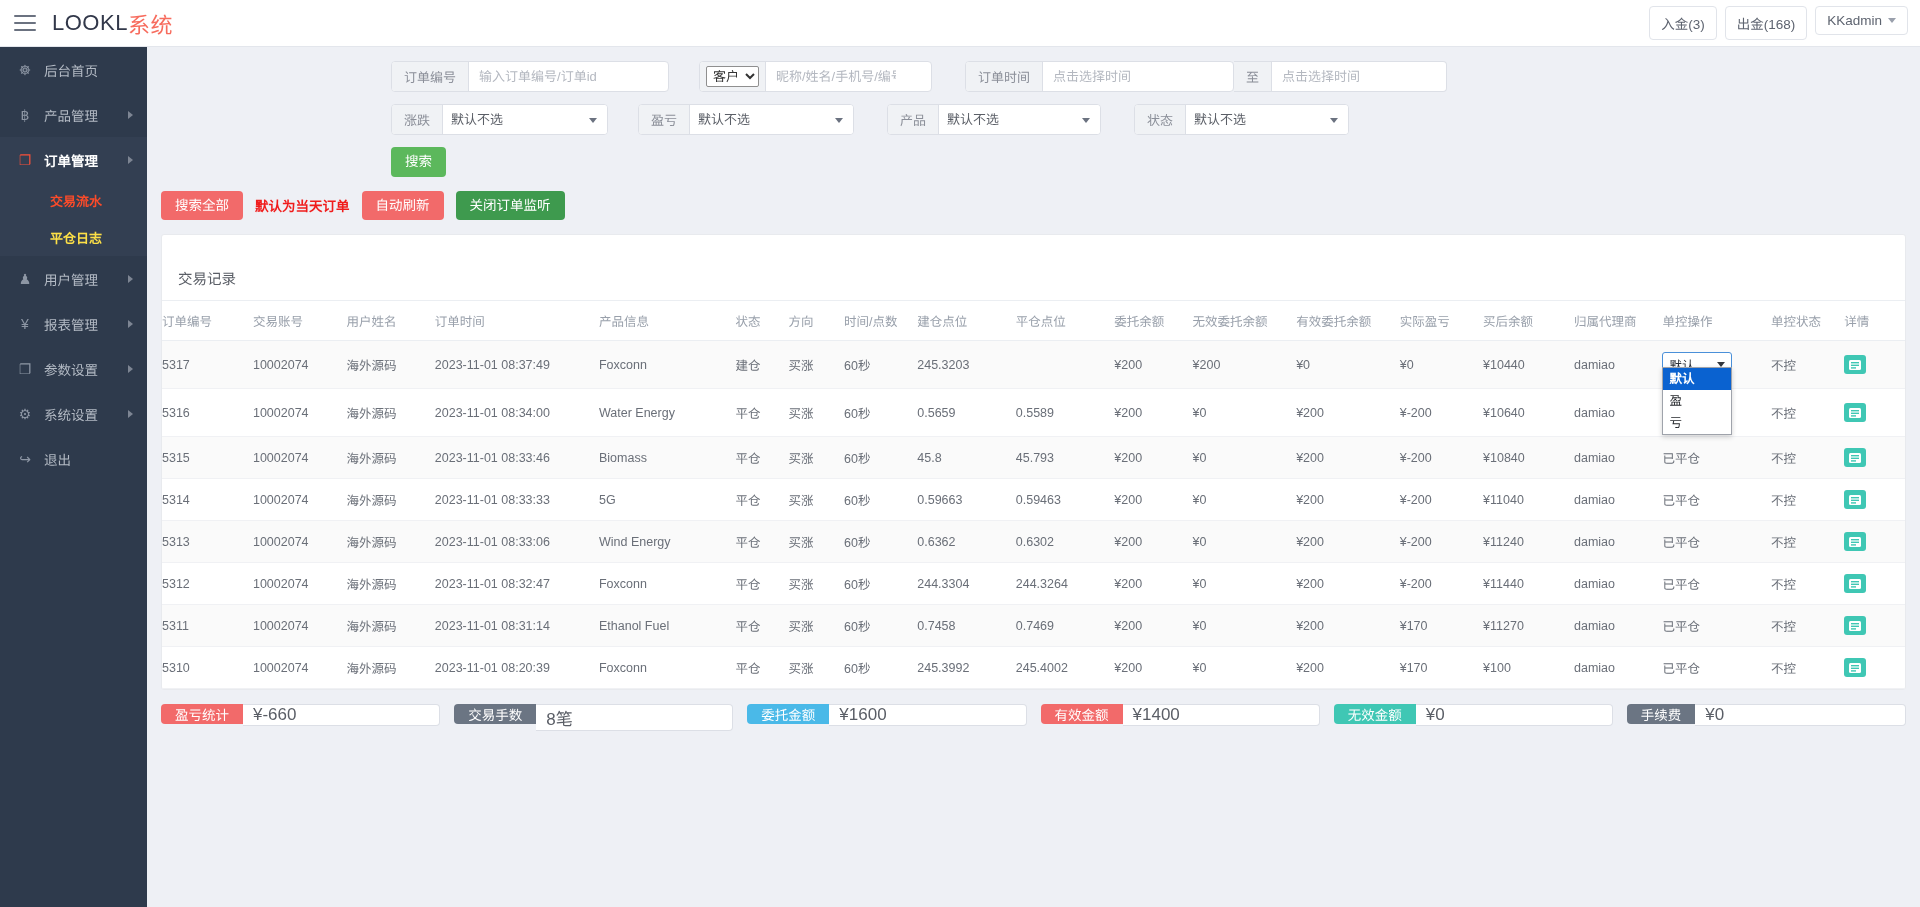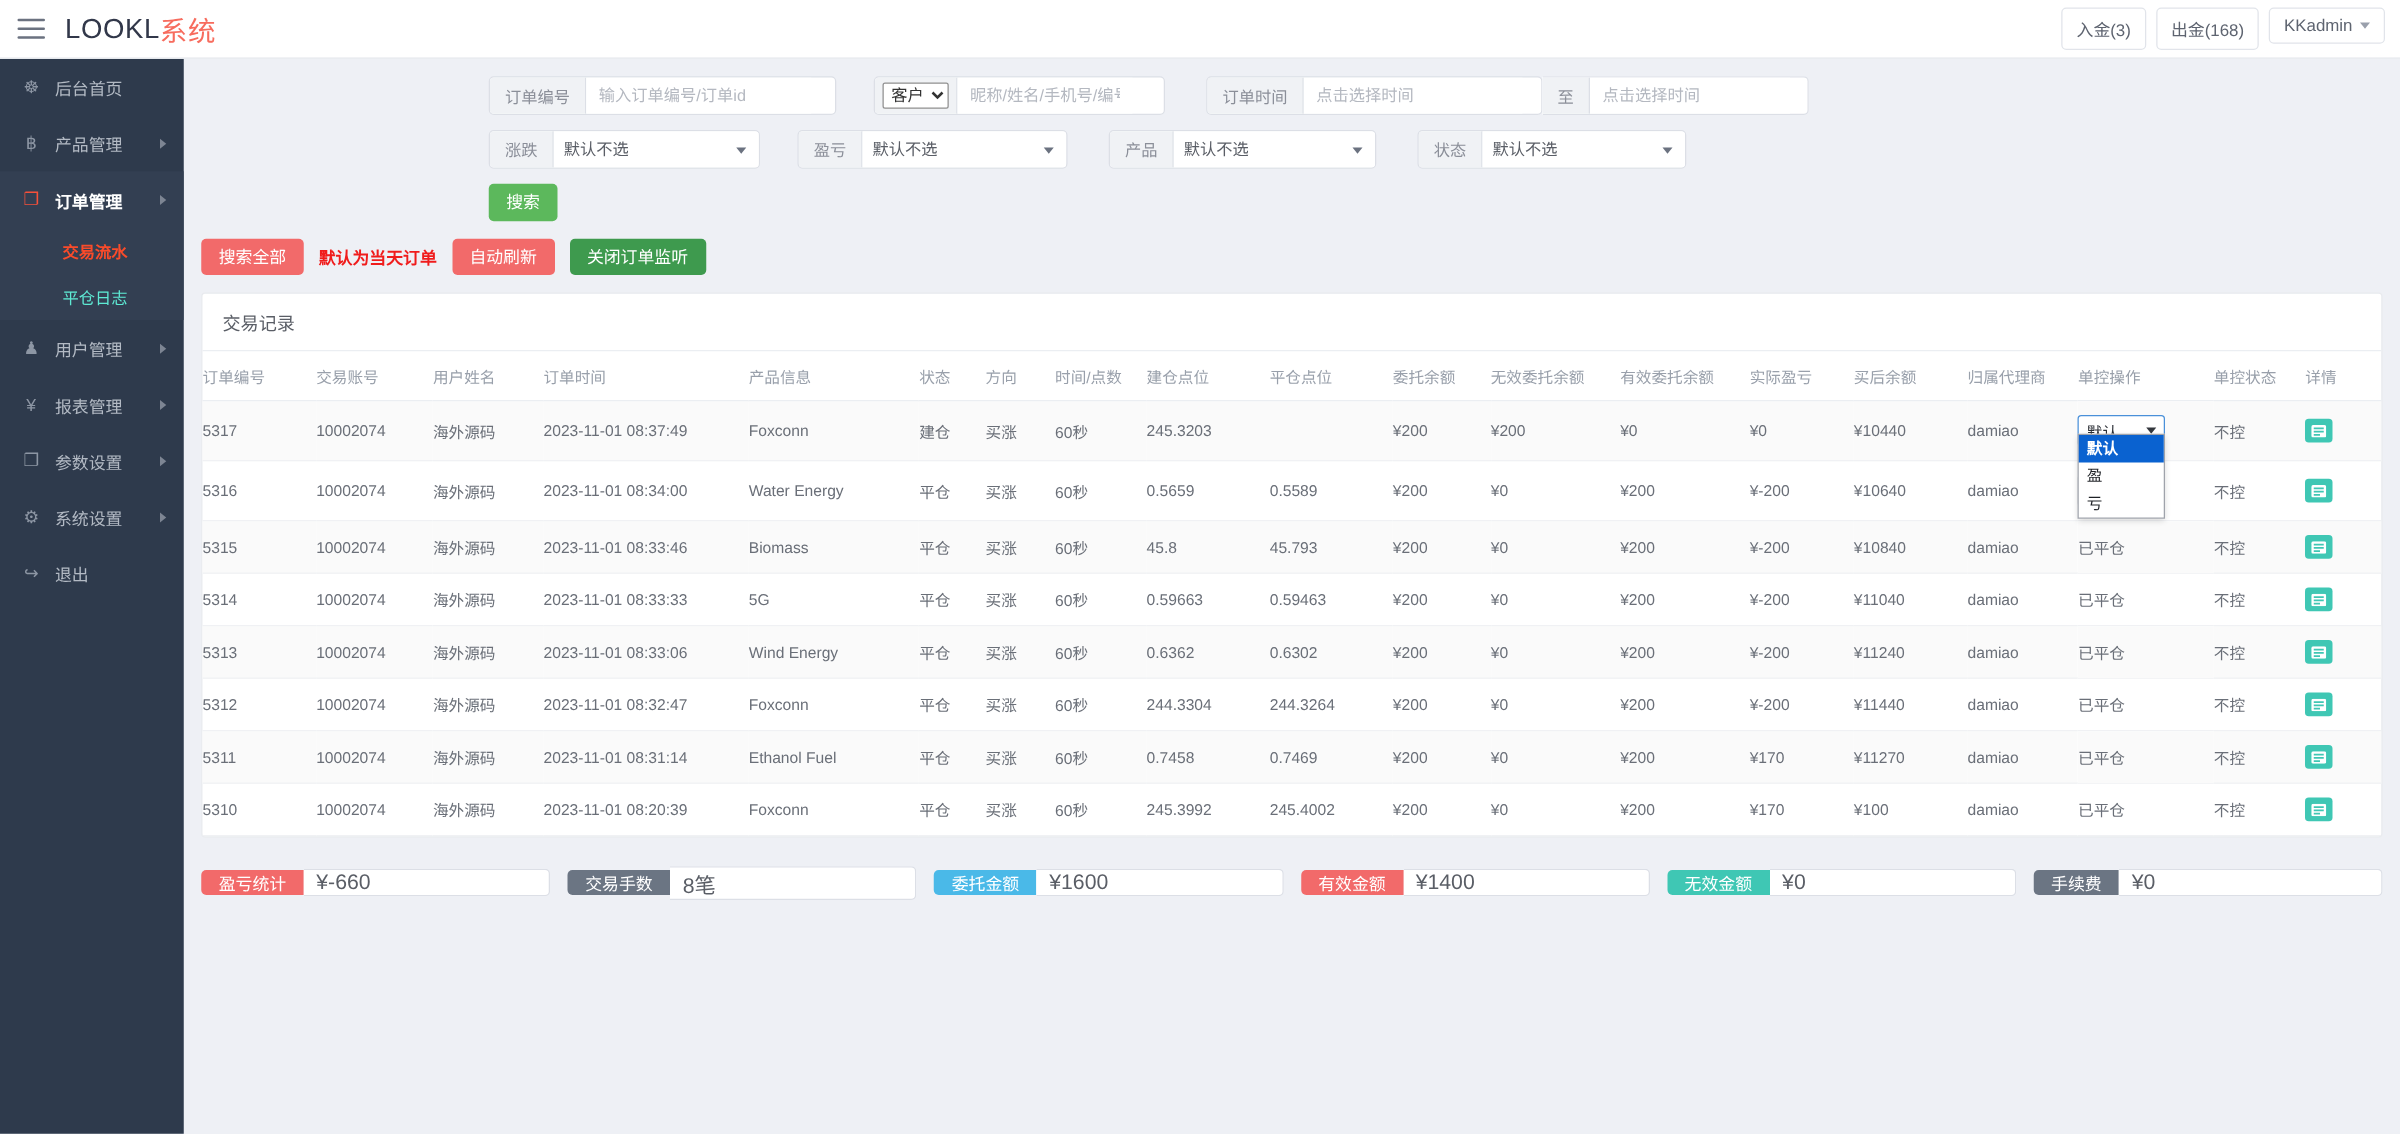--- a/index.html
+++ b/index.html
@@ -67,21 +67,22 @@
     width: 0; height: 0; margin-left: auto;
     border-top: 4px solid transparent; border-bottom: 4px solid transparent;
     border-left: 5px solid #7d8593;
   }
   .menu-group.active { background: #333f52; }
   .menu-group.active > .menu-item { color: #ffffff; font-weight: bold; }
   .menu-group.active > .menu-item .mi-icon { color: #f5503a; }
   .submenu-item {
     height: 37px; display: flex; align-items: center;
     padding-left: 50px; font-size: 13px; cursor: pointer;
-    color: #5eead4;
+    color: #fde047;
+    font-weight: bold;
   }
   .submenu-item.selected { color: #fa4b2a; font-weight: bold; }
   
   .content {
     position: absolute; top: 47px; left: 147px; right: 0; bottom: 0;
     background: #eef0f5; overflow: hidden;
   }
   
   .search-form { padding: 14px 0 0 0; }
   .form-row {
@@ -146,20 +147,21 @@
     white-space: nowrap;
   }
   
   .card {
     margin: 0 14px; background: #fff; border: 1px solid #e8eaee;
     border-radius: 3px;
   }
   .card-title {
     padding: 12px 16px; font-size: 14.5px; color: #5a5e66;
     border-bottom: 1px solid #ebeef2;
+    margin-top: 20px;
   }
   table.tbl { width: 100%; border-collapse: collapse; table-layout: fixed; }
   table.tbl th {
     font-weight: normal; color: #99a0ab; font-size: 12.5px;
     text-align: left; padding: 10px 4px 10px 0; border-bottom: 1px solid #ebeef2;
     white-space: nowrap;
   }
   table.tbl td {
     padding: 11px 4px 11px 0; font-size: 12.5px; color: #6a6f78;
     border-bottom: 1px solid #f0f1f4; white-space: nowrap;
@@ -208,21 +210,21 @@
     padding: 2px 6px; font-size: 12.5px; color: #1e2126; cursor: pointer;
     line-height: 1.45;
   }
   .ctl-menu div.hl { background: #0a62d0; color: #fff; font-weight: bold; }
   
   .summary-row {
     display: flex; align-items: center; padding: 14px;
     gap: 14px; flex-wrap: nowrap;
   }
   .sum-group {
-    display: flex; align-items: center; height: 44px; flex: 1 1 0;
+    display: flex; align-items: flex-start; height: 44px; flex: 1 1 0;
     min-width: 0;
   }
   .sum-label {
     display: flex; align-items: center; padding: 0 14px;
     color: #fff; font-size: 13.5px; border-radius: 4px 0 0 4px;
     white-space: nowrap;
   }
   .sum-val {
     flex: 1; background: #fff; border: 1px solid #dcdfe6; border-left: none;
     border-radius: 0 4px 4px 0; display: flex; align-items: center;

